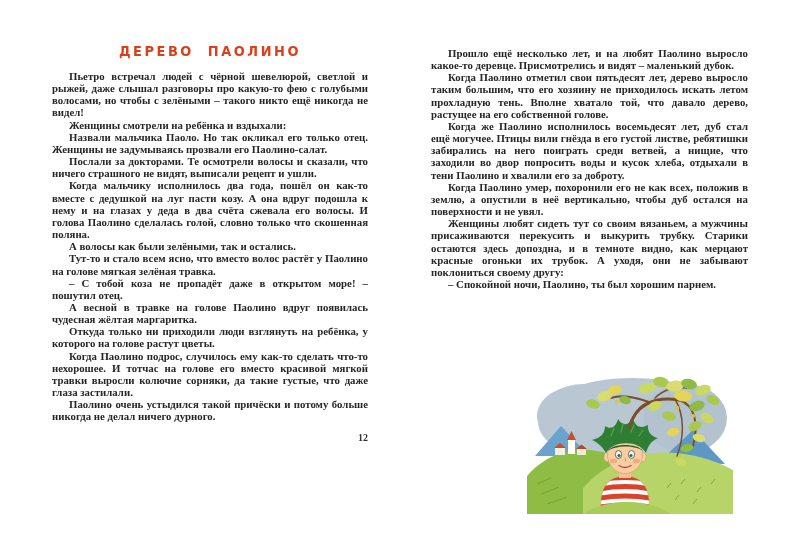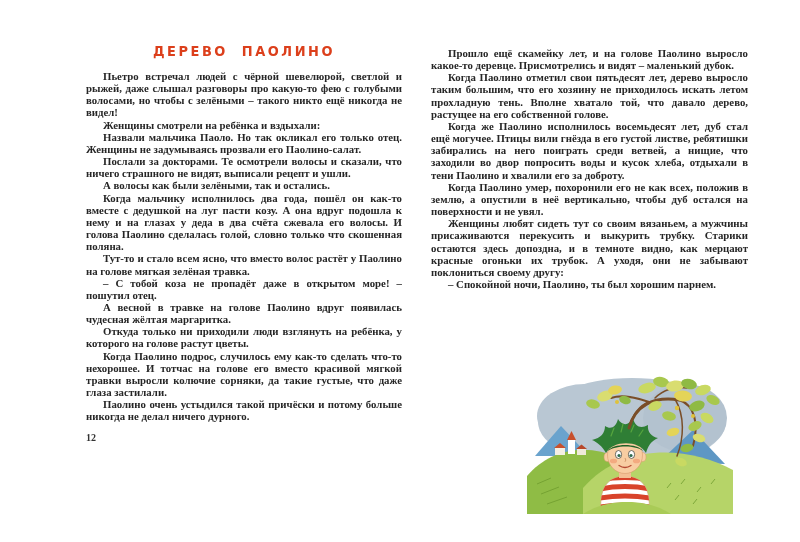--- a/index.html
+++ b/index.html
@@ -5,21 +5,21 @@
   html,body{margin:0;padding:0;background:#ffffff;}
   .spread{
     position:relative;
     width:800px;height:542px;
     background:#ffffff;
     font-family:"Liberation Serif", serif;
     color:#262626;
     overflow:hidden;
   }
   .page{position:absolute;}
-  .page-left{left:52px;top:44px;width:316px;margin-left:34px;}
+  .page-left{left:52px;top:44px;width:316px;}
   .page-right{left:431px;top:47px;width:317px;}
   .title{
     margin:0 0 11px 0;
     text-align:center;
     font-family:"DejaVu Sans", sans-serif;
     font-weight:800;
     font-size:13px;
     letter-spacing:2.5px;
     word-spacing:7px;
     color:#dc3f1b;
@@ -28,21 +28,21 @@
   .text p{
     margin:0;
     font-size:10.8px;
     line-height:12.15px;
     font-weight:600;
     text-align:justify;
     text-indent:17px;
   }
   .pagenum{
     margin-top:9px;
-    text-align:left;
+    text-align:right;
     font-size:10px;
     font-weight:600;
     color:#333;
   }
   .illustration{
     position:absolute;
     left:96px;top:325px;
     width:206px;height:142px;
   }
 </style>
@@ -51,35 +51,35 @@
 
 <div class="spread">
 
   <div class="page page-left">
     <h1 class="title">ДЕРЕВО ПАОЛИНО</h1>
     <div class="text">
       <p>Пьетро встречал людей с чёрной шевелюрой, светлой и рыжей, даже слышал разговоры про какую-то фею с голубыми волосами, но чтобы с зелёными – такого никто ещё никогда не видел!</p>
       <p>Женщины смотрели на ребёнка и вздыхали:</p>
       <p>Назвали мальчика Паоло. Но так окликал его только отец. Женщины не задумываясь прозвали его Паолино-салат.</p>
       <p>Послали за докторами. Те осмотрели волосы и сказали, что ничего страшного не видят, выписали рецепт и ушли.</p>
+      <p>Когда мальчику исполнилось два года, пошёл он как-то вместе с дедушкой на луг пасти козу. А она вдруг подошла к нему и на глазах у деда в два счёта сжевала его волосы. И голова Паолино сделалась голой, словно только что скошенная поляна.</p>
       <p>А волосы как были зелёными, так и остались.</p>
-      <p>Когда мальчику исполнилось два года, пошёл он как-то вместе с дедушкой на луг пасти козу. А она вдруг подошла к нему и на глазах у деда в два счёта сжевала его волосы. И голова Паолино сделалась голой, словно только что скошенная поляна.</p>
       <p>Тут-то и стало всем ясно, что вместо волос растёт у Паолино на голове мягкая зелёная травка.</p>
       <p>– С тобой коза не пропадёт даже в открытом море! – пошутил отец.</p>
       <p>А весной в травке на голове Паолино вдруг появилась чудесная жёлтая маргаритка.</p>
       <p>Откуда только ни приходили люди взглянуть на ребёнка, у которого на голове растут цветы.</p>
       <p>Когда Паолино подрос, случилось ему как-то сделать что-то нехорошее. И тотчас на голове его вместо красивой мягкой травки выросли колючие сорняки, да такие густые, что даже глаза застилали.</p>
       <p>Паолино очень устыдился такой причёски и потому больше никогда не делал ничего дурного.</p>
     </div>
     <div class="pagenum">12</div>
   </div>
 
   <div class="page page-right">
     <div class="text">
-      <p>Прошло ещё скамейку лет, и на голове Паолино выросло какое-то деревце. Присмотрелись и видят – маленький дубок.</p>
+      <p>Прошло ещё несколько лет, и на любят Паолино выросло какое-то деревце. Присмотрелись и видят – маленький дубок.</p>
       <p>Когда Паолино отметил свои пятьдесят лет, дерево выросло таким большим, что его хозяину не приходилось искать летом прохладную тень. Вполне хватало той, что давало дерево, растущее на его собственной голове.</p>
       <p>Когда же Паолино исполнилось восемьдесят лет, дуб стал ещё могучее. Птицы вили гнёзда в его густой листве, ребятишки забирались на него поиграть среди ветвей, а нищие, что заходили во двор попросить воды и кусок хлеба, отдыхали в тени Паолино и хвалили его за доброту.</p>
       <p>Когда Паолино умер, похоронили его не как всех, положив в землю, а опустили в неё вертикально, чтобы дуб остался на поверхности и не увял.</p>
       <p>Женщины любят сидеть тут со своим вязаньем, а мужчины присаживаются перекусить и выкурить трубку. Старики остаются здесь допоздна, и в темноте видно, как мерцают красные огоньки их трубок. А уходя, они не забывают поклониться своему другу:</p>
       <p>– Спокойной ночи, Паолино, ты был хорошим парнем.</p>
     </div>
 
     <div class="illustration">
       <svg width="206" height="142" viewBox="0 0 206 142" xmlns="http://www.w3.org/2000/svg">
         <defs>

